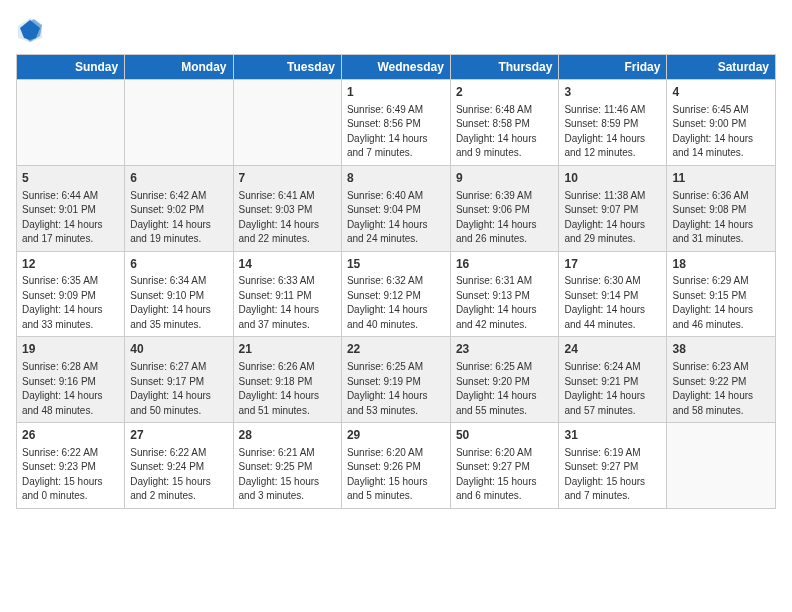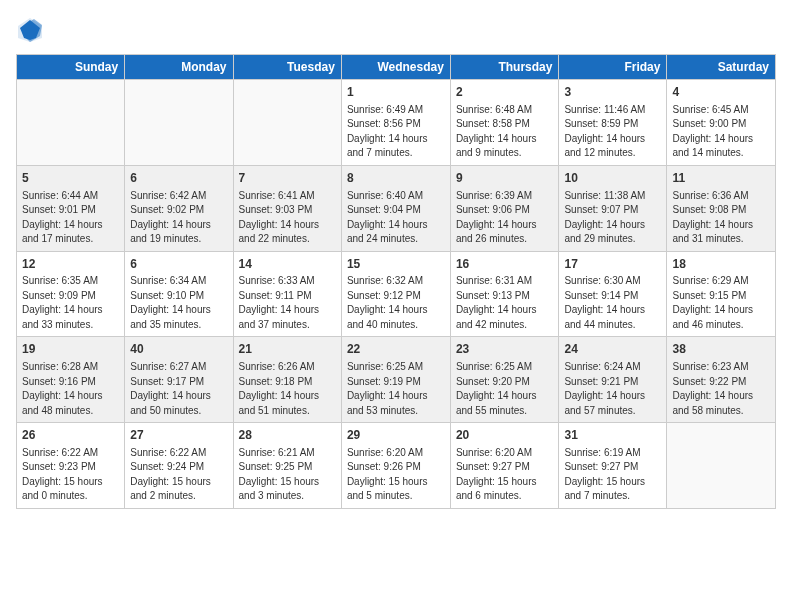--- a/index.html
+++ b/index.html
@@ -322,21 +322,21 @@
 and 3 minutes.</div>
         </td>
         <td>
           <div class="day-number">29</div>
           <div class="day-detail">Sunrise: 6:20 AM
 Sunset: 9:26 PM
 Daylight: 15 hours
 and 5 minutes.</div>
         </td>
         <td>
-          <div class="day-number">20</div>
+          <div class="day-number">50</div>
           <div class="day-detail">Sunrise: 6:20 AM
 Sunset: 9:27 PM
 Daylight: 15 hours
 and 6 minutes.</div>
         </td>
         <td>
           <div class="day-number">31</div>
           <div class="day-detail">Sunrise: 6:19 AM
 Sunset: 9:27 PM
 Daylight: 15 hours

